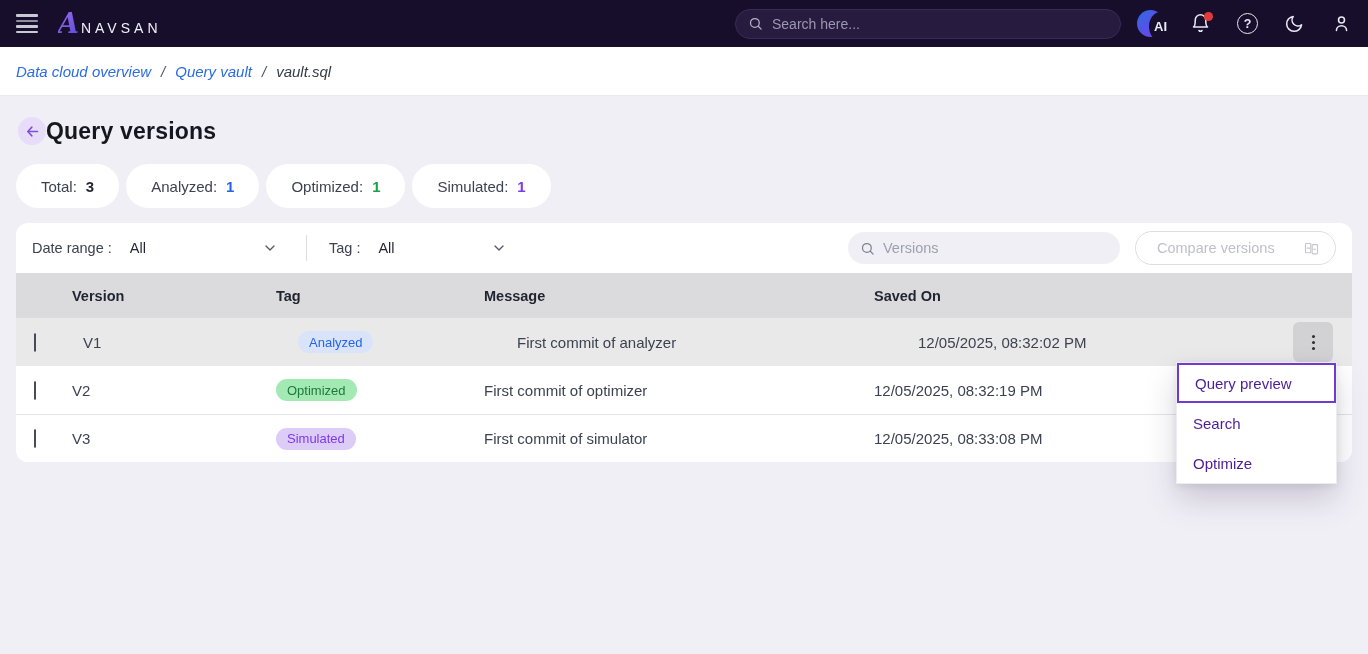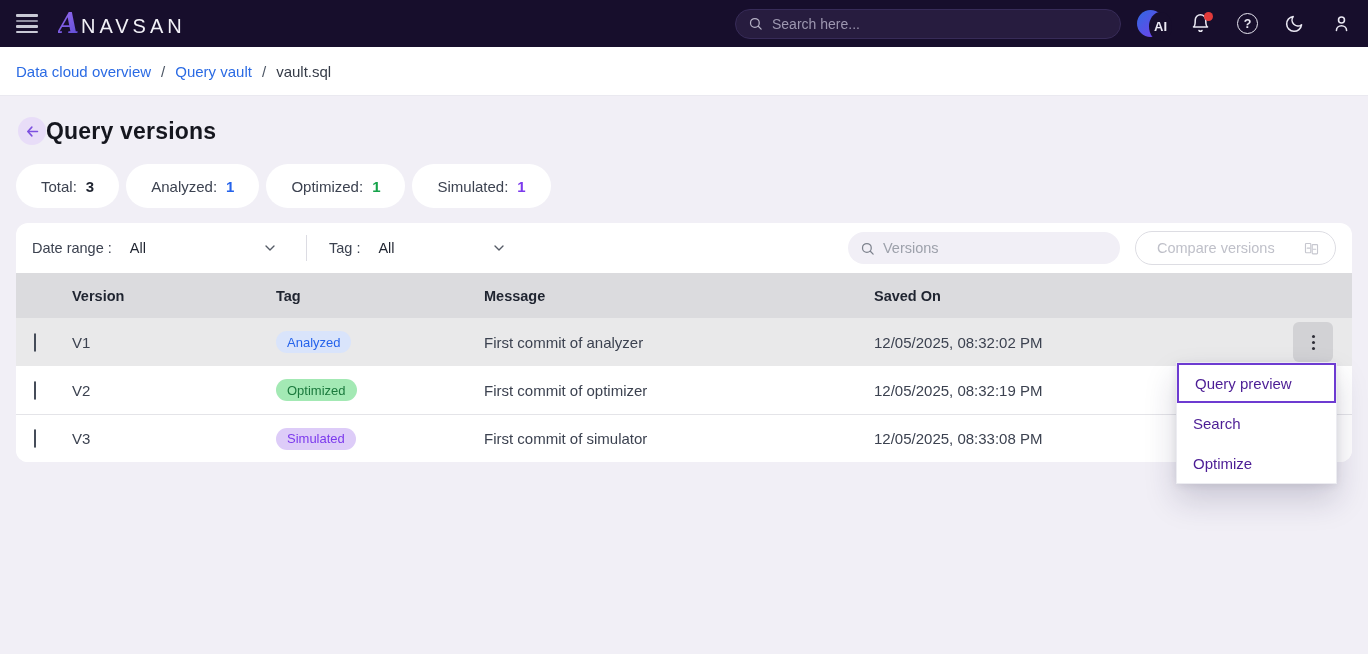--- a/index.html
+++ b/index.html
@@ -8,37 +8,37 @@
   .page { position:relative; width:1368px; height:654px; background:#f1eff6; }
 
   
   .topbar { height:47px; background:#170e2c; display:flex; align-items:center; padding:0 16px; }
   .hamburger { width:26px; height:22px; display:flex; flex-direction:column; justify-content:center; gap:3px; cursor:pointer; background:none; border:none; }
   .hamburger span { display:block; width:22px; height:2.5px; background:#c9c9d6; border-radius:1px; }
   .hamburger span:nth-child(2){ background:#8f8da0; }
   .brand { display:flex; align-items:baseline; margin-left:16px; cursor:pointer; }
   .brand .logo-a { font-family:"DejaVu Serif", serif; font-style:italic; font-weight:700; font-size:27px; line-height:1;
       background:linear-gradient(135deg,#9a6cf0,#5b4bd5); -webkit-background-clip:text; background-clip:text; color:transparent; }
-  .brand .brand-name { color:#f2f1f7; font-size:20px; font-weight:500; letter-spacing:4px; margin-left:2px; }
+  .brand .brand-name { color:#f2f1f7; font-size:14px; font-weight:500; letter-spacing:4px; margin-left:2px; }
 
   .top-search { margin-left:auto; width:386px; height:30px; background:#271c3f; border:1px solid #372b58; border-radius:16px; display:flex; align-items:center; padding:0 12px; }
   .top-search svg { width:15px; height:15px; color:#b6b2c6; flex:none; }
   .top-search input { background:transparent; border:none; outline:none; color:#d6d3e2; font-size:14px; margin-left:9px; width:100%; font-family:inherit; }
   .top-search input::placeholder { color:#9d97b0; }
 
   .top-icons { display:flex; align-items:center; margin-left:16px; gap:26px; }
   .icon-btn { background:none; border:none; cursor:pointer; color:#e9e7f2; display:flex; align-items:center; justify-content:center; position:relative; padding:0; }
   .ai-ring { width:27px; height:27px; border-radius:50%; padding:2px; background:linear-gradient(135deg,#2f6ae0,#7a3bed); }
   .ai-inner { width:23px; height:29px; border-radius:50%; background:#170e2c; color:#eceaf4; font-size:13px; font-weight:700; display:flex; align-items:center; justify-content:center;margin-left:10px; }
   .icon-btn svg { width:21px; height:21px; }
   .notif-dot { position:absolute; top:-1px; right:-2px; width:9px; height:9px; border-radius:50%; background:#e23a3a; }
   .help-circle { width:21px; height:21px; border:1.8px solid #e9e7f2; border-radius:50%; display:flex; align-items:center; justify-content:center; font-size:12.5px; font-weight:700; color:#e9e7f2; }
 
   
-  .breadcrumb-bar { height:49px; background:#ffffff; border-bottom:1px solid #eae9f0; display:flex; align-items:center; padding:0 16px; }
+  .breadcrumb-bar { height:49px; background:#ffffff; border-bottom:1px solid #eae9f0; display:flex; align-items:center; padding:0 16px;font-style:italic; }
   .crumb-link { color:#2b6be4; font-size:15px; text-decoration:none; cursor:pointer; }
   .crumb-sep { color:#4b5563; font-size:15px; margin:0 10px; }
   .crumb-current { color:#353b47; font-size:15px; }
 
   
   .title-row { display:flex; align-items:center; gap:0; margin:21px 16px 0 18px; }
   .back-btn { width:28px; height:28px; border-radius:50%; background:#e8ddf8; border:none; cursor:pointer; display:flex; align-items:center; justify-content:center; color:#7c4fe0; }
   .back-btn svg { width:15px; height:15px; }
   .page-title { font-size:23px; font-weight:700; color:#15161e; letter-spacing:.2px; }
 
@@ -64,21 +64,21 @@
   .versions-search input { background:transparent; border:none; outline:none; font-size:14.5px; color:#3c4250; margin-left:8px; width:100%; font-family:inherit; }
   .versions-search input::placeholder { color:#9da1ab; }
 
   .compare-btn { margin-left:15px; width:201px; height:34px; border-radius:18px; border:1px solid #dddde3; background:#ffffff; color:#bfc0c9; font-size:14.5px; display:flex; align-items:center; justify-content:space-between; padding:0 15px 0 21px; cursor:pointer; font-family:inherit; }
   .compare-btn svg { width:17px; height:17px; color:#c6c7cf; }
 
   
   .tbl-header, .tbl-row { display:grid; grid-template-columns:56px 204px 208px 390px 1fr 64px; align-items:center; }
   .tbl-header { height:45px; background:#dbdbde; font-size:14.5px; font-weight:700; color:#1f2430; }
   .tbl-row { height:48px; font-size:15px; color:#3c4250; background:#ffffff; }
-  .tbl-row.active { background:#e9e9ea; }
+  .tbl-row.active { background:#e9e9ea;gap:11px; }
   .tbl-row.bordered { border-top:1px solid #e4e4e8; }
   .cb { width:17px; height:17px; border:1.5px solid #454c59; border-radius:3px; background:#ffffff; margin-left:18px; cursor:pointer; }
   .badge { display:inline-block; font-size:13px; padding:4.5px 11px; border-radius:12px; line-height:1; }
   .badge-analyzed { background:#d9e4fb; color:#2563eb; }
   .badge-optimized { background:#a3e9b4; color:#1b7a3d; }
   .badge-simulated { background:#ddccf8; color:#7c3aed; }
   .kebab-btn { width:40px; height:40px; margin-left:5px; border:none; border-radius:6px; background:#d2d2d5; cursor:pointer; display:flex; flex-direction:column; align-items:center; justify-content:center; gap:3px; }
   .kebab-btn i { width:3px; height:3px; border-radius:50%; background:#2e2e38; }
 
   

